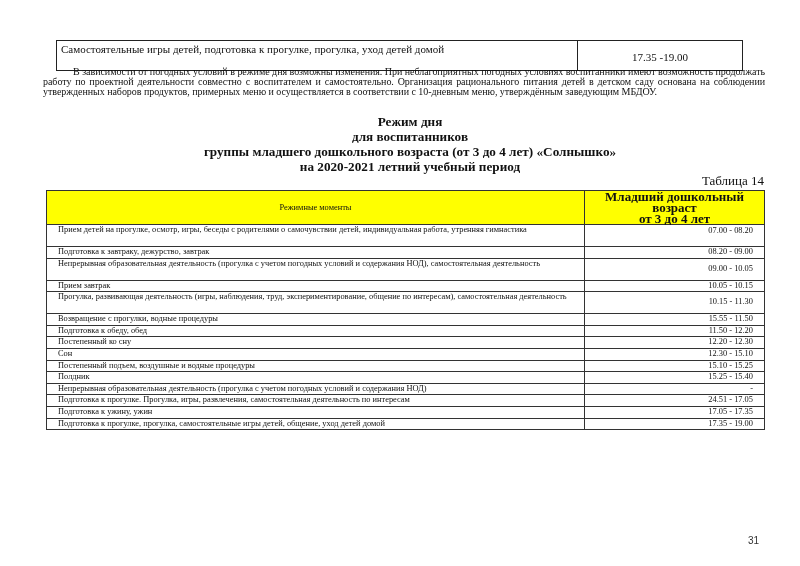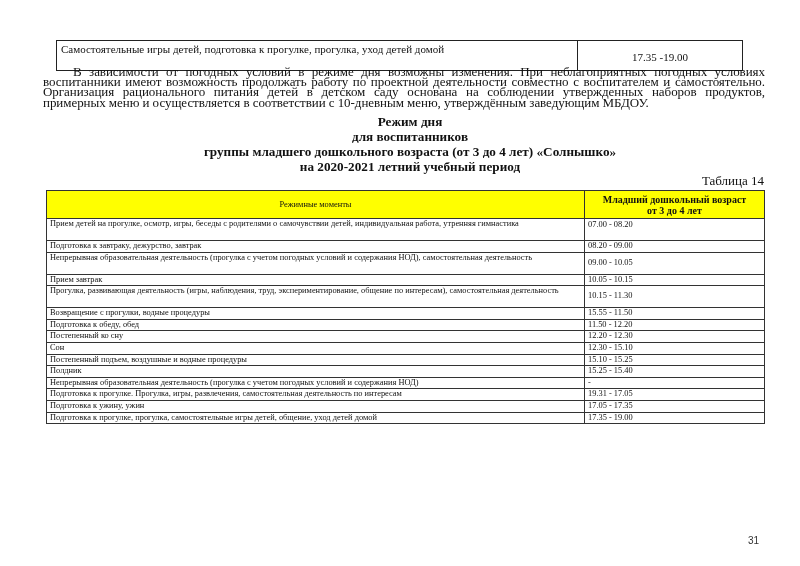--- a/index.html
+++ b/index.html
@@ -9,44 +9,44 @@
   .top-table {
     position: absolute; left: 56px; top: 40px; width: 687px; height: 31px;
     border-collapse: collapse; font-size: 11px;
   }
   .top-table td { border: 1.3px solid #222; vertical-align: top; }
   .top-table td.act { width: 521px; padding: 2px 4px; }
   .top-table td.time { text-align: center; vertical-align: middle; padding-top: 3px; }
 
   .note {
     position: absolute; left: 43px; top: 67px; width: 722px;
-    font-size: 13px; line-height: 10.2px; text-align: justify; letter-spacing: -0.05px;
+    font-size: 10px; line-height: 10.2px; text-align: justify; letter-spacing: -0.05px;
   }
   .note .indent { display: inline-block; width: 30px; }
 
   .title-block {
     position: absolute; left: 0; top: 114px; width: 820px; text-align: center;
     font-weight: bold; font-size: 13.2px; line-height: 15px;
   }
 
   .table-label {
     position: absolute; right: 36px; top: 173px; font-size: 13px;
   }
 
   .main-table {
     position: absolute; left: 46px; top: 190px; width: 719px;
     border-collapse: collapse; font-size: 8.4px;
   }
   .main-table th, .main-table td { border: 1px solid #333; }
   .main-table th {
     background: #ffff00; font-weight: normal; height: 28px; vertical-align: middle;
   }
-  .main-table th.col-time { font-weight: bold; font-size: 10px; line-height: 11px; width: 180px; padding: 0 11px; }
-  .main-table td { padding: 0 3px; line-height: 10.6px; vertical-align: top; }
-  .main-table td.t { text-align: left; border-left: 1px solid #999; }
+  .main-table th.col-time { font-weight: bold; font-size: 13px; line-height: 11px; width: 180px; padding: 0 11px; }
+  .main-table td { padding: 0 11px; line-height: 10.6px; vertical-align: top; }
+  .main-table td.t { text-align: right; border-left: 1px solid #999; }
   .main-table tr.two td { height: 22px; }
   .main-table tr.one td { height: 11.2px; }
   .main-table tr.two td.t { vertical-align: middle; }
   .main-table tr.first td.t { vertical-align: top; padding-top: 1px; }
 
   .page-number {
     position: absolute; left: 748px; top: 535px; font-size: 10px; color: #333;
     font-family: "Liberation Sans", sans-serif;
   }
 </style>
@@ -127,21 +127,21 @@
     <tr class="one">
       <td>Полдник</td>
       <td class="t">15.25 - 15.40</td>
     </tr>
     <tr class="one">
       <td>Непрерывная образовательная деятельность (прогулка с учетом погодных условий и содержания НОД)</td>
       <td class="t">-</td>
     </tr>
     <tr class="one">
       <td>Подготовка к прогулке. Прогулка, игры, развлечения, самостоятельная деятельность по интересам</td>
-      <td class="t">19.31 - 17.05</td>
+      <td class="t">24.51 - 17.05</td>
     </tr>
     <tr class="one">
       <td>Подготовка к ужину, ужин</td>
       <td class="t">17.05 - 17.35</td>
     </tr>
     <tr class="one">
       <td>Подготовка к прогулке, прогулка, самостоятельные игры детей, общение,  уход детей домой</td>
       <td class="t">17.35 - 19.00</td>
     </tr>
   </tbody>

